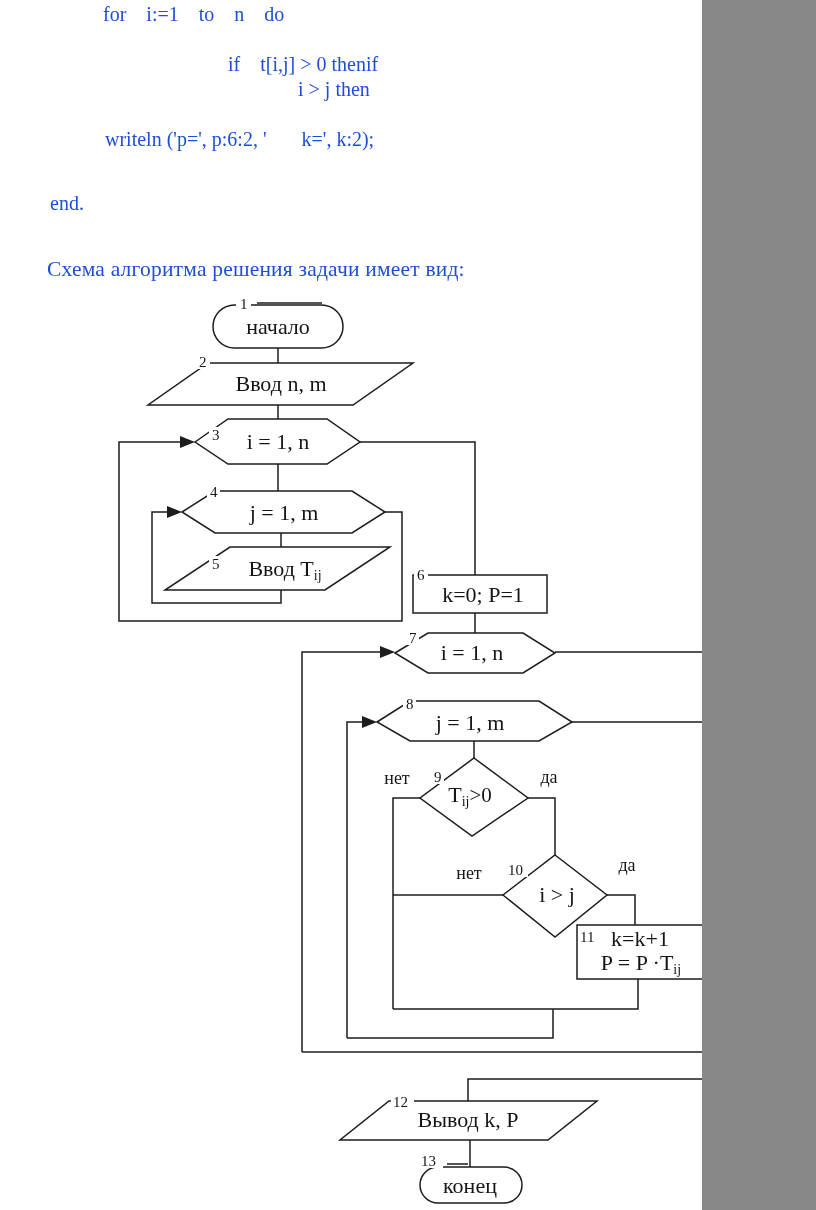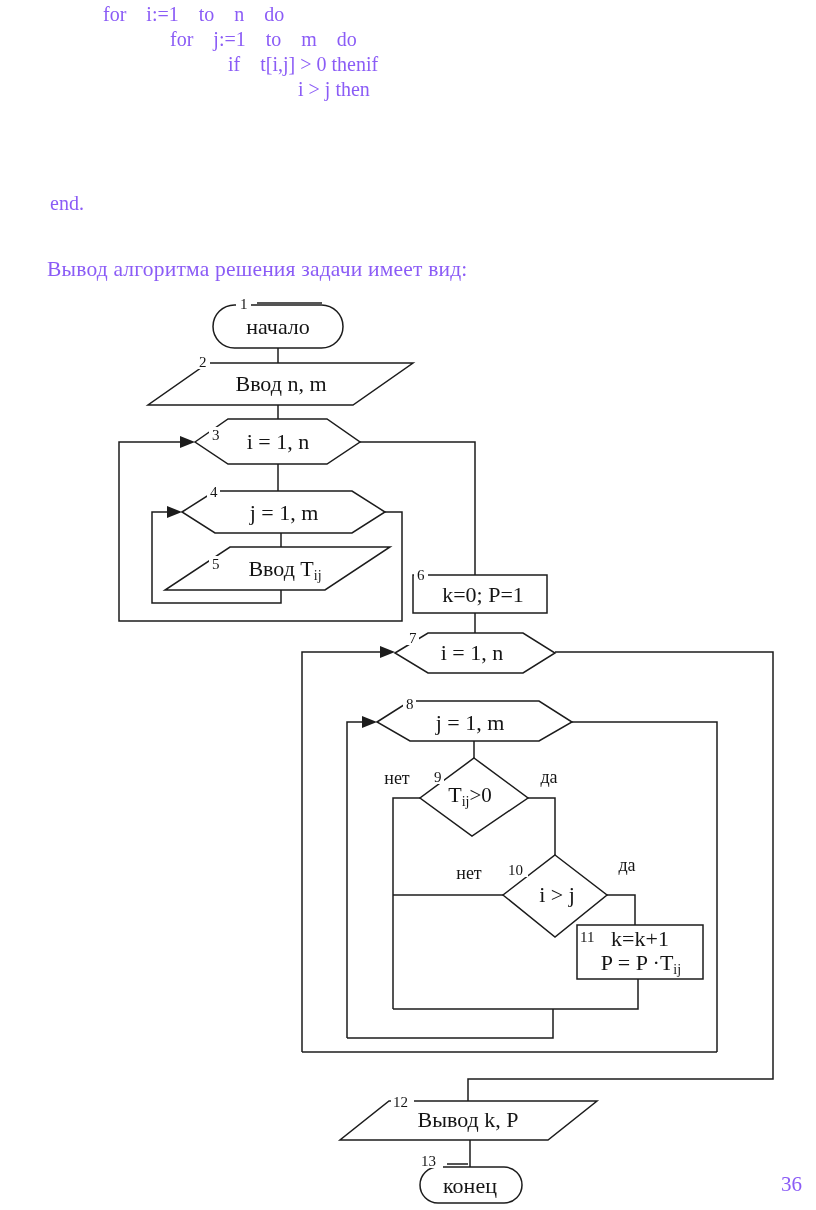--- a/index.html
+++ b/index.html
@@ -1,42 +1,42 @@
 <!DOCTYPE html>
 <html><head>
 <meta charset="utf-8">
 <style>
   html,body{margin:0;padding:0;background:#888;}
-  #page{position:relative;width:816px;height:1210px;background:#ffffff;overflow:hidden;
-        font-family:"Liberation Serif", serif;color:#8b5cf6;}
+  #page{position:relative;width:702px;height:1210px;background:#ffffff;overflow:hidden;
+        font-family:"Liberation Serif", serif;color:#1d4ed8;}
   .codeline{position:absolute;white-space:pre;font-size:20px;line-height:22px;}
   #heading{position:absolute;left:47px;top:257px;font-size:21.5px;letter-spacing:.2px;}
   #pagenum{position:absolute;left:781px;top:1172px;font-size:21px;}
   svg{position:absolute;left:0;top:0;}
   svg text{font-family:"Liberation Serif", serif;fill:#151515;}
   .shape{fill:#ffffff;stroke:#1c1c1c;stroke-width:1.5;}
   .conn{fill:none;stroke:#1c1c1c;stroke-width:1.5;}
   .ntxt{font-size:22px;text-anchor:middle;}
   .lbl{font-size:15px;}
   .branch{font-size:18px;text-anchor:middle;}
   .labelbg{fill:#ffffff;}
   .arrow{fill:#1c1c1c;}
 </style>
 </head>
 <body>
 
 <div id="page">
 
   <div class="codeline" style="left:103px;top:3px">for    i:=1    to    n    do</div>
-  <div class="codeline" style="left:170px;top:28px">for    j:=1    to    m    do</div>
   <div class="codeline" style="left:228px;top:53px">if    t[i,j] &gt; 0 thenif</div>
   <div class="codeline" style="left:298px;top:78px">i &gt; j then</div>
+  <div class="codeline" style="left:105px;top:128px">writeln ('p=', p:6:2, '       k=', k:2);</div>
   <div class="codeline" style="left:50px;top:192px">end.</div>
 
-  <div id="heading">Вывод алгоритма решения задачи имеет вид:</div>
+  <div id="heading">Схема алгоритма решения задачи имеет вид:</div>
 
   <div id="pagenum">36</div>
 
   <svg width="816" height="1210" viewBox="0 0 816 1210">
 
     <g>
       <path class="conn" d="M278 347 V363"></path>
       <path class="conn" d="M278 405 V419"></path>
       <path class="conn" d="M278 464 V491"></path>
       <path class="conn" d="M281 533 V547"></path>

